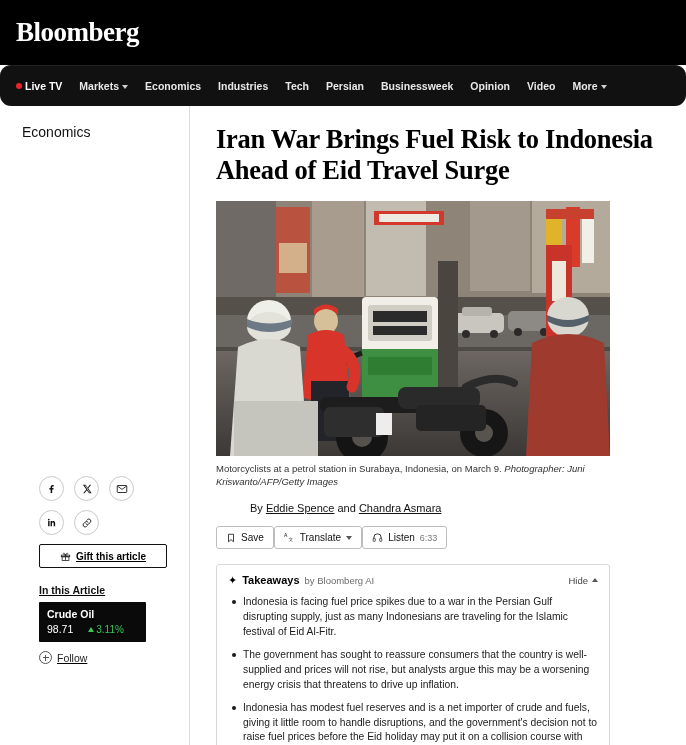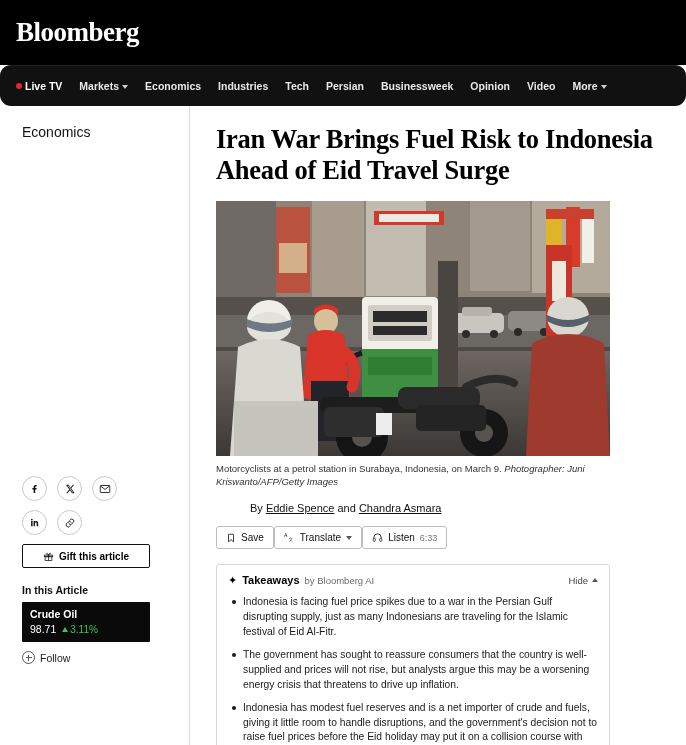--- a/index.html
+++ b/index.html
@@ -86,22 +86,23 @@
   .rail-section {
     font-size: 14px;
     font-weight: normal;
     color: #111;
     font-family: "Liberation Sans", sans-serif;
   }
 
   .share-block {
     position: absolute;
     top: 370px;
-    left: 22px;
+    left: 39px;
     width: 140px;
+    text-decoration: underline;
   }
   .share-row {
     display: flex;
     gap: 10px;
     margin-bottom: 9px;
   }
   .share-btn {
     width: 25px; height: 25px;
     border-radius: 50%;
     border: 1px solid #c9c9c9;
@@ -130,36 +131,36 @@
   }
 
   .in-this-article {
     margin-top: 16px;
     font-size: 10.5px;
     font-weight: bold;
     color: #111;
   }
   .ticker-card {
     margin-top: 6px;
-    width: 128px;
+    width: 107px;
     background: #0a0a0a;
     color: #fff;
     padding: 6px 8px 7px 8px;
     border-radius: 1px;
   }
   .ticker-name {
     font-size: 10.5px;
     font-weight: bold;
     color: #fff;
     margin-bottom: 3px;
   }
   .ticker-row {
     display: flex;
     align-items: center;
-    gap: 6px;
+    gap: 15px;
   }
   .ticker-price {
     font-size: 10.5px;
     color: #fff;
   }
   .ticker-change {
     font-size: 10px;
     color: #34c759;
     display: flex;
     align-items: center;

